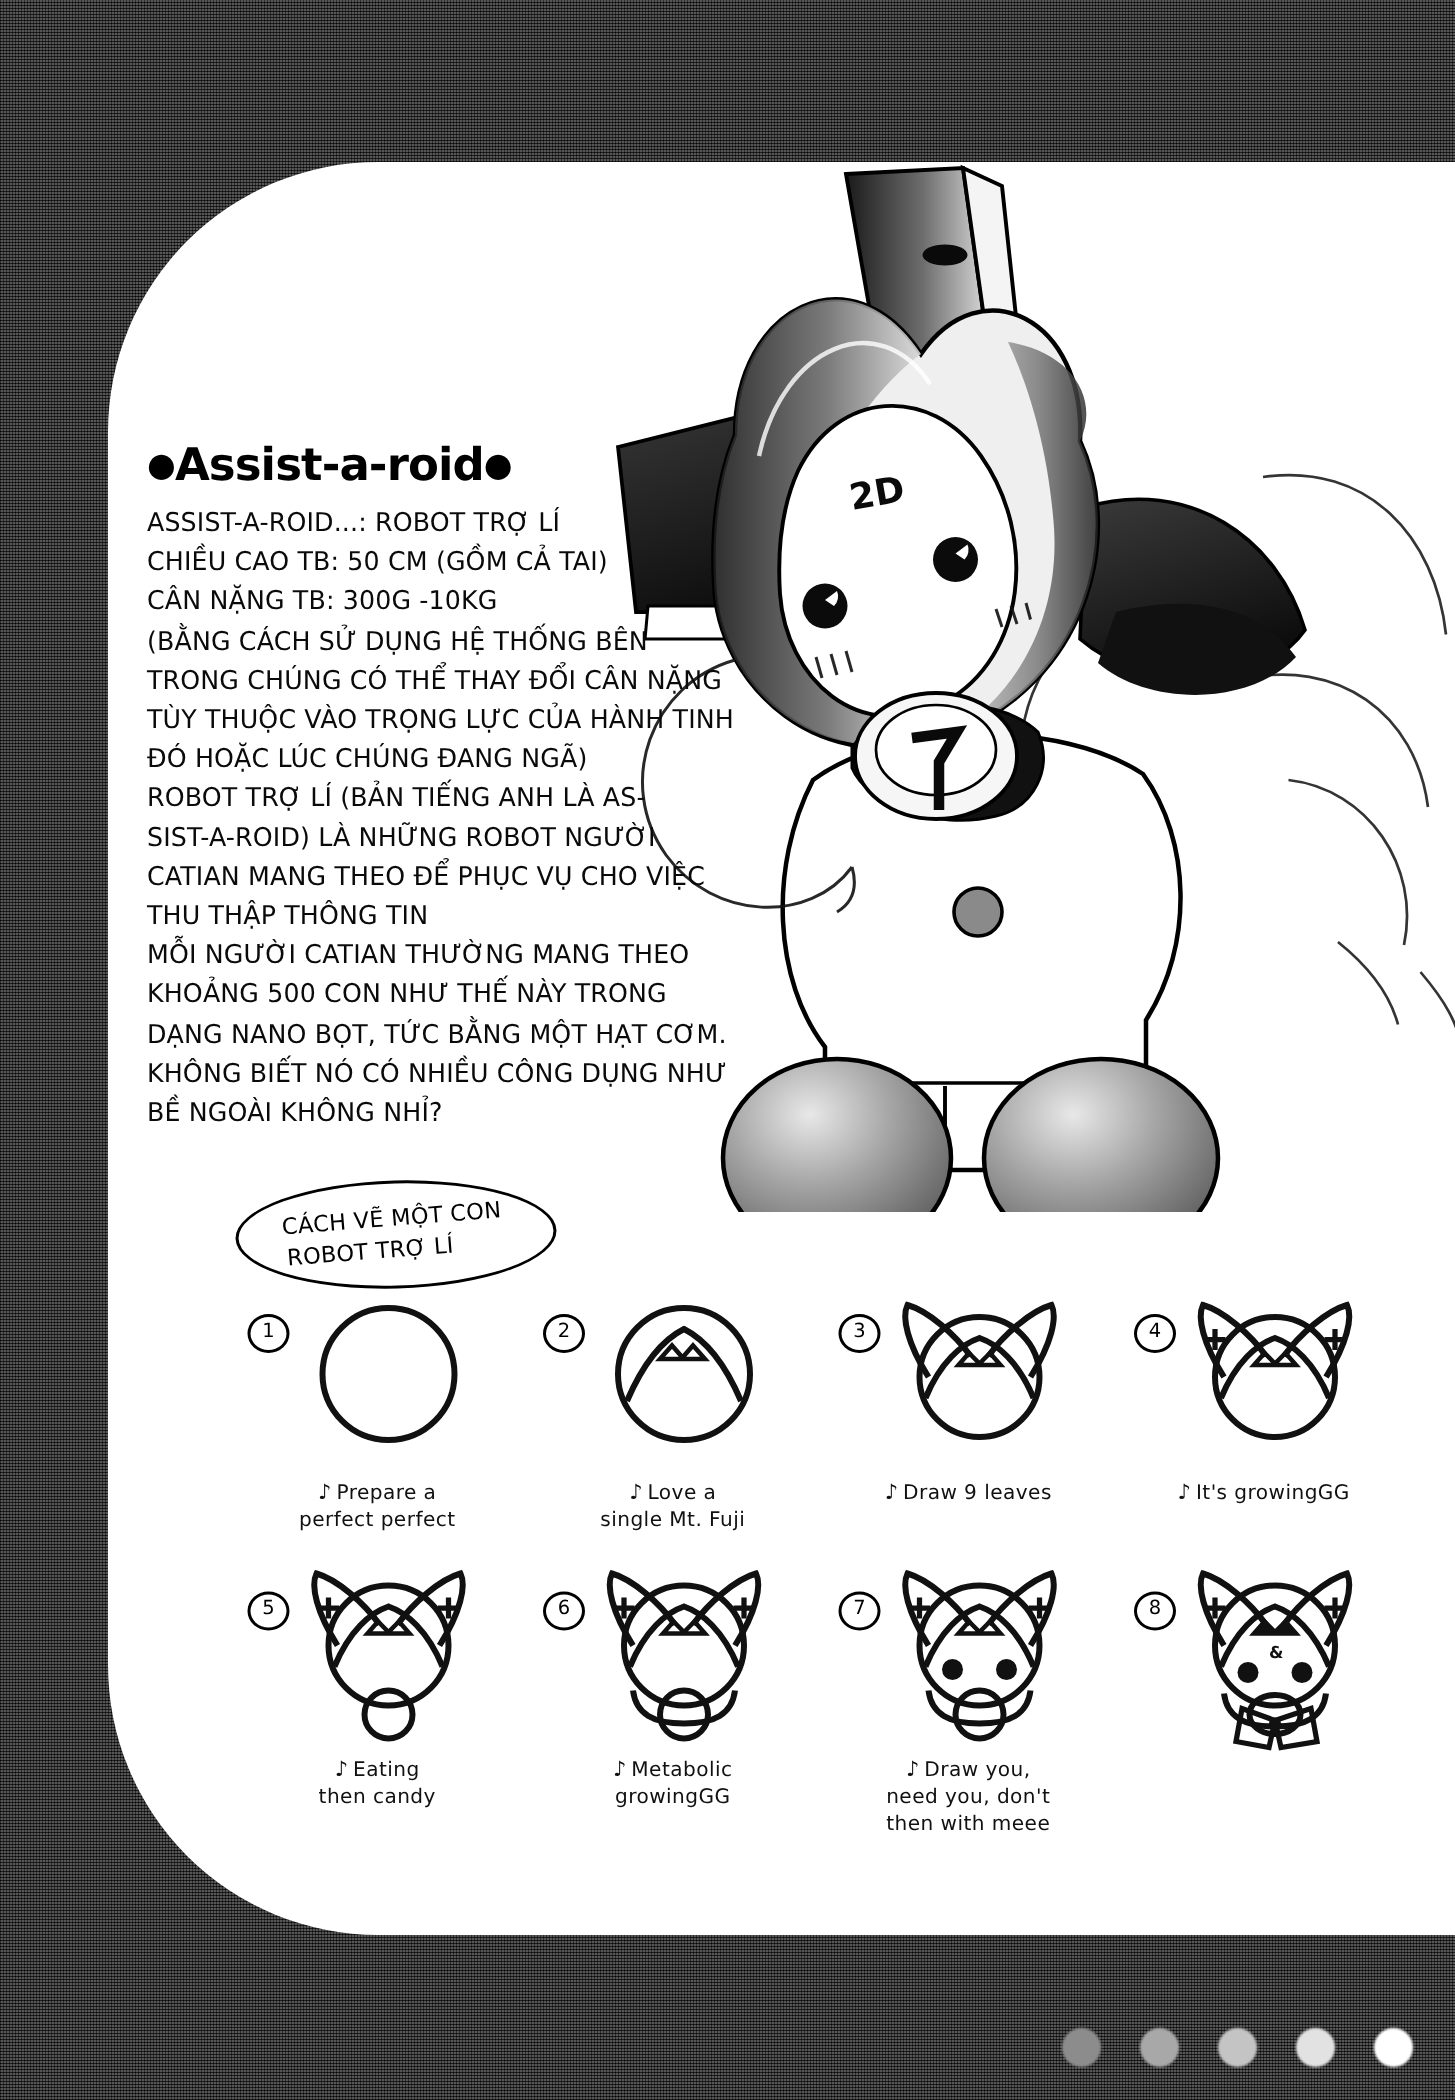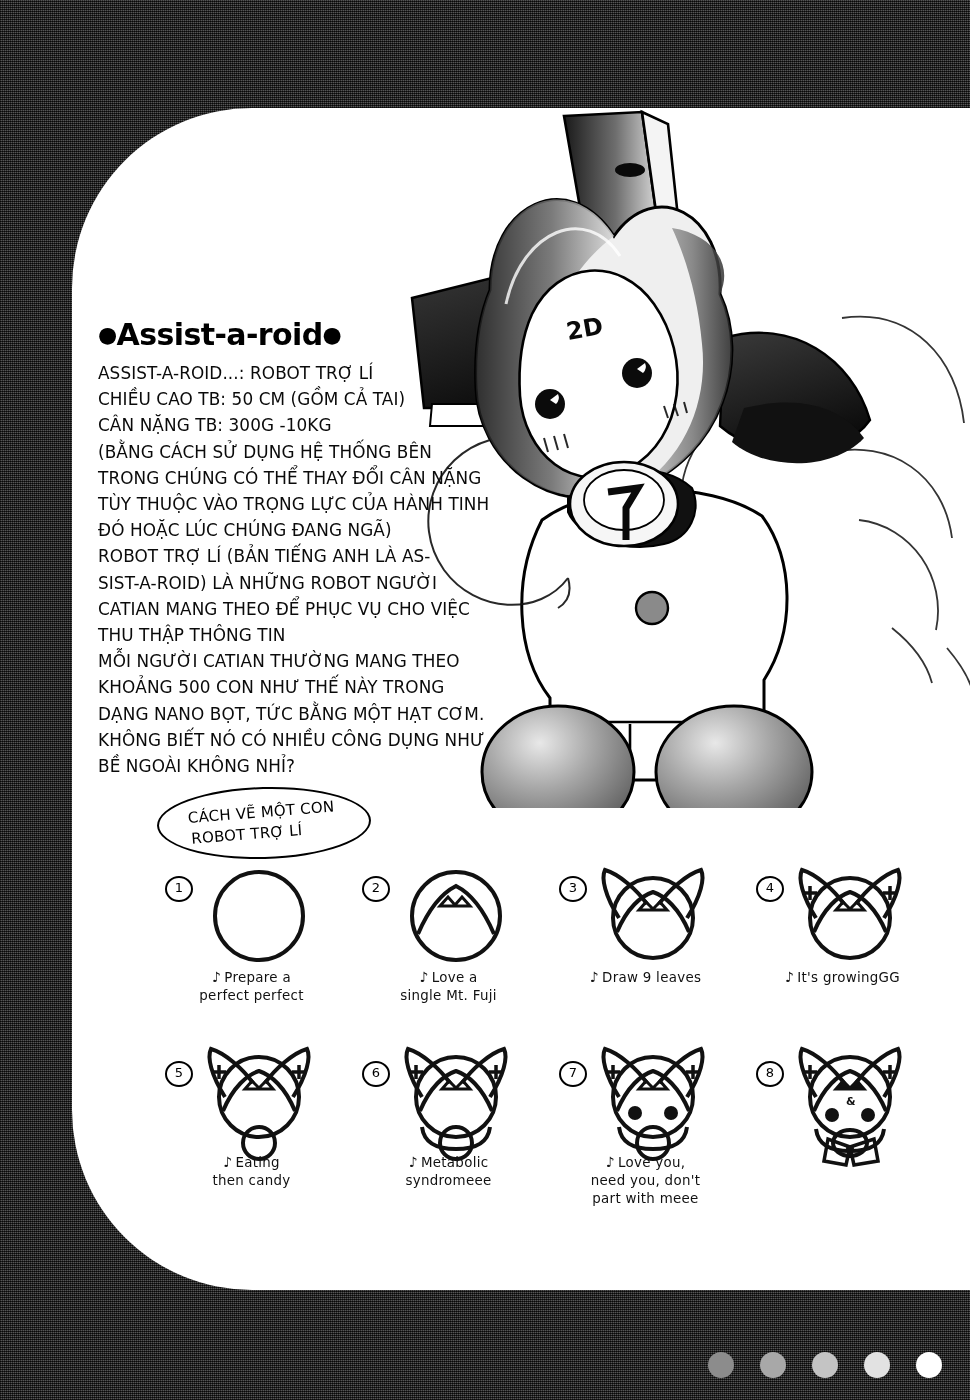--- a/index.html
+++ b/index.html
@@ -40,21 +40,20 @@
     overflow: hidden;
   }
 
   
   #text-column {
     position: absolute;
     left: 26px;
     top: 185px;
     width: 470px;
     z-index: 6;
-    margin-top: 24px;
   }
 
   #section-title {
     font-family: "DejaVu Sans", sans-serif;
     font-weight: bold;
     font-size: 30px;
     letter-spacing: -0.6px;
     color: #000;
     margin: 0 0 8px 0;
     white-space: nowrap;
@@ -139,21 +138,21 @@
     border: 2px solid #000;
     border-radius: 50%;
     font-size: 13px;
     line-height: 20px;
     text-align: center;
     color: #000;
     font-family: "DejaVu Sans", sans-serif;
   }
 
   .step-caption {
-    margin-top: 4px;
+    margin-top: 22px;
     text-align: center;
     font-size: 13.4px;
     line-height: 18px;
     letter-spacing: .3px;
     color: #111;
     position: relative;
     padding-left: 2px;
   }
   .step-caption .note {
     font-size: 14px;
@@ -444,21 +443,21 @@
               <g stroke="#111" stroke-width="3.5">
                 <path d="M56 20 l0 14 M49 27 l14 0"></path>
                 <path d="M136 20 l0 14 M129 27 l14 0"></path>
               </g>
               <path d="M62 82 C64 98 76 104 96 104 C116 104 128 98 130 82" fill="none" stroke="#111" stroke-width="4"></path>
               <circle cx="96" cy="98" r="16" fill="none" stroke="#111" stroke-width="4"></circle>
             </svg>
           </div>
           <div class="step-caption">
             <div class="cap-line"><span class="note">♪</span><span>Metabolic</span></div>
-            <div class="cap-line"><span>syndromeee</span></div>
+            <div class="cap-line"><span>growingGG</span></div>
           </div>
         </div>
 
         <div class="step-cell">
           <div class="step-art">
             <span class="step-num">7</span>
             <svg width="175" height="118" viewBox="0 0 175 118">
               <path d="M62 52 C48 30 44 12 48 4 C62 8 80 24 90 38" fill="none" stroke="#111" stroke-width="4"></path>
               <path d="M130 52 C144 30 148 12 144 4 C130 8 112 24 102 38" fill="none" stroke="#111" stroke-width="4"></path>
               <circle cx="96" cy="52" r="40" fill="none" stroke="#111" stroke-width="4"></circle>
@@ -468,23 +467,23 @@
                 <path d="M56 20 l0 14 M49 27 l14 0"></path>
                 <path d="M136 20 l0 14 M129 27 l14 0"></path>
               </g>
               <circle cx="78" cy="68" r="7" fill="#111"></circle>
               <circle cx="114" cy="68" r="7" fill="#111"></circle>
               <path d="M62 82 C64 98 76 104 96 104 C116 104 128 98 130 82" fill="none" stroke="#111" stroke-width="4"></path>
               <circle cx="96" cy="98" r="16" fill="none" stroke="#111" stroke-width="4"></circle>
             </svg>
           </div>
           <div class="step-caption">
-            <div class="cap-line"><span class="note">♪</span><span>Love you,</span></div>
+            <div class="cap-line"><span class="note">♪</span><span>Draw you,</span></div>
             <div class="cap-line"><span>need you, don't</span></div>
-            <div class="cap-line"><span>part with meee</span></div>
+            <div class="cap-line"><span>then with meee</span></div>
           </div>
         </div>
 
         <div class="step-cell">
           <div class="step-art">
             <span class="step-num">8</span>
             <svg width="175" height="126" viewBox="0 0 175 126">
               <path d="M62 52 C48 30 44 12 48 4 C62 8 80 24 90 38" fill="none" stroke="#111" stroke-width="4"></path>
               <path d="M130 52 C144 30 148 12 144 4 C130 8 112 24 102 38" fill="none" stroke="#111" stroke-width="4"></path>
               <circle cx="96" cy="52" r="40" fill="none" stroke="#111" stroke-width="4"></circle>

